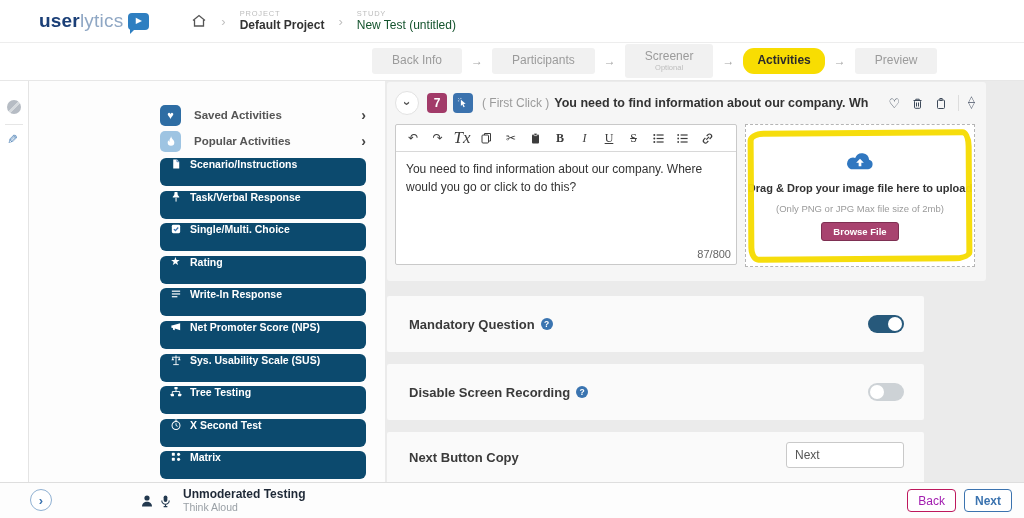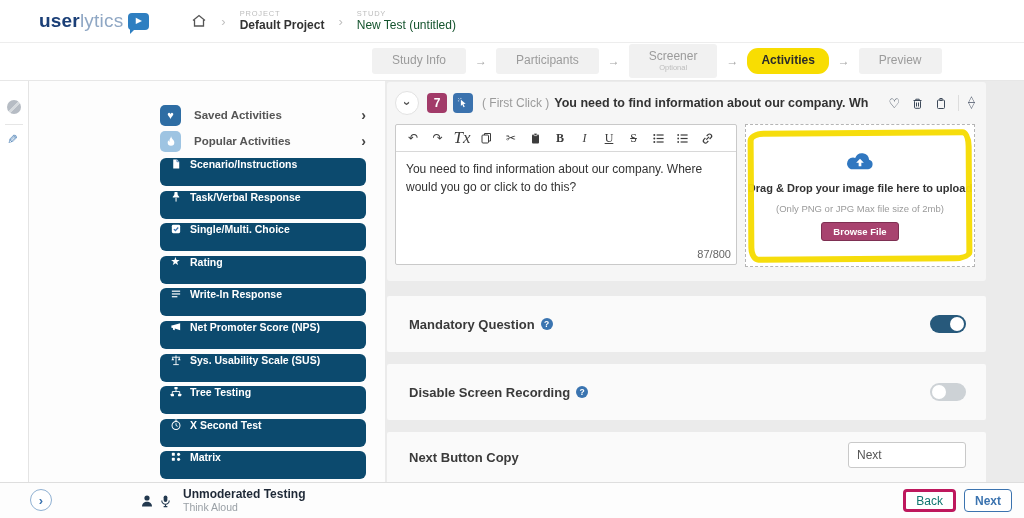--- a/index.html
+++ b/index.html
@@ -78,21 +78,21 @@
   .econtent{flex:1;position:relative;padding:8px 10px;font-size:12px;color:#333;line-height:1.5;cursor:text;}
   .counter{position:absolute;right:5px;bottom:2px;font-size:11px;color:#666;}
 
   .upwrap{flex:1;margin-left:8px;position:relative;height:143px;}
   .upbox{position:absolute;inset:0;background:#fff;border:1px dashed #b5b5b5;display:flex;flex-direction:column;align-items:center;justify-content:center;cursor:pointer;}
   .marker{position:absolute;left:3px;right:3px;top:6px;bottom:5px;border:6px solid rgba(246,220,2,.96);border-radius:16px 9px 18px 10px / 10px 17px 9px 15px;transform:rotate(-.4deg);pointer-events:none;z-index:2;}
   .up-t1{font-size:11px;font-weight:bold;color:#333;margin-top:9px;}
   .up-t2{font-size:9.5px;color:#9a9a9a;margin-top:9px;}
   .browse{margin-top:8px;background:#a8436f;border:1px solid #7e2f52;color:#fff;font-size:9.5px;font-weight:bold;padding:3px 11px;border-radius:3px;cursor:pointer;font-family:"Liberation Sans",sans-serif;}
 
-  .setcard{margin:0 38px 12px 2px;width:599px;background:#fafafa;border-radius:2px;box-sizing:border-box;height:56px;display:flex;align-items:center;padding:0 20px 0 22px;position:relative;}
+  .setcard{margin:0 38px 12px 2px;width:537px;background:#fafafa;border-radius:2px;box-sizing:border-box;height:56px;display:flex;align-items:center;padding:0 20px 0 22px;position:relative;}
   .setlab{font-size:13px;font-weight:bold;color:#3a3a3a;}
   .help{width:12px;height:12px;border-radius:50%;background:#3a74b0;color:#fff;font-size:8.5px;font-weight:bold;display:flex;align-items:center;justify-content:center;margin-left:6px;cursor:pointer;}
   .toggle{margin-left:auto;width:36px;height:18px;border-radius:9px;position:relative;cursor:pointer;}
   .toggle.on{background:#27597b;}
   .toggle.off{background:#cdd2d6;}
   .knob{position:absolute;top:2px;width:14px;height:14px;border-radius:50%;background:#fff;}
   .toggle.on .knob{right:2px;}
   .toggle.off .knob{left:2px;}
   .setcard.last{height:70px;align-items:flex-start;}
   .setcard.last .setlab{position:absolute;left:22px;top:18px;}
@@ -101,21 +101,21 @@
   
   .bottombar{position:absolute;left:0;right:0;bottom:0;height:35px;background:#fdfdfd;border-top:1px solid #dedede;z-index:8;display:flex;align-items:center;}
   .circ-btn{position:absolute;left:30px;top:6px;width:22px;height:22px;border:1px solid #8fb0d2;border-radius:50%;background:#fff;color:#3b73af;font-size:13px;font-weight:bold;display:flex;align-items:center;justify-content:center;cursor:pointer;box-sizing:border-box;}
   .mode-icons{display:flex;align-items:center;margin-left:140px;}
   .mode-icons svg{margin-right:5px;}
   .mode-text{margin-left:6px;line-height:1.2;}
   .mode-text .t{font-size:12px;font-weight:bold;color:#1f2937;}
   .mode-text .s{font-size:10.5px;color:#9aa0a6;}
   .foot-btns{margin-left:auto;margin-right:12px;display:flex;}
   .fbtn{height:23px;min-width:46px;border-radius:4px;font-size:12px;display:flex;align-items:center;justify-content:center;padding:0 10px;cursor:pointer;background:#fff;font-family:"Liberation Sans",sans-serif;}
-  .fbtn.back{border:3px solid #be185d;color:#0f766e;}
+  .fbtn.back{border:1px solid #be185d;color:#a21caf;}
   .fbtn.next{border:1px solid #3b73af;color:#3b73af;font-weight:bold;margin-left:8px;}
 </style>
 </head>
 <body>
 
 <div class="app">
 
   <div class="topbar">
     <div class="logo">
       <span class="t1">user</span>
@@ -138,21 +138,21 @@
       <span class="crumb-sep">›</span>
       <span class="crumb">
         <span class="lab">STUDY</span>
         <span class="val gray">New Test (untitled)</span>
       </span>
     </div>
   </div>
 
   <div class="tabsrow">
     <div class="steps">
-      <div class="step">Study Info</div>
+      <div class="step">Back Info</div>
       <span class="arrow">→</span>
       <div class="step">Participants</div>
       <span class="arrow">→</span>
       <div class="step">
         <span>Screener</span>
         <span class="sub">Optional</span>
       </div>
       <span class="arrow">→</span>
       <div class="step active">Activities</div>
       <span class="arrow">→</span>

